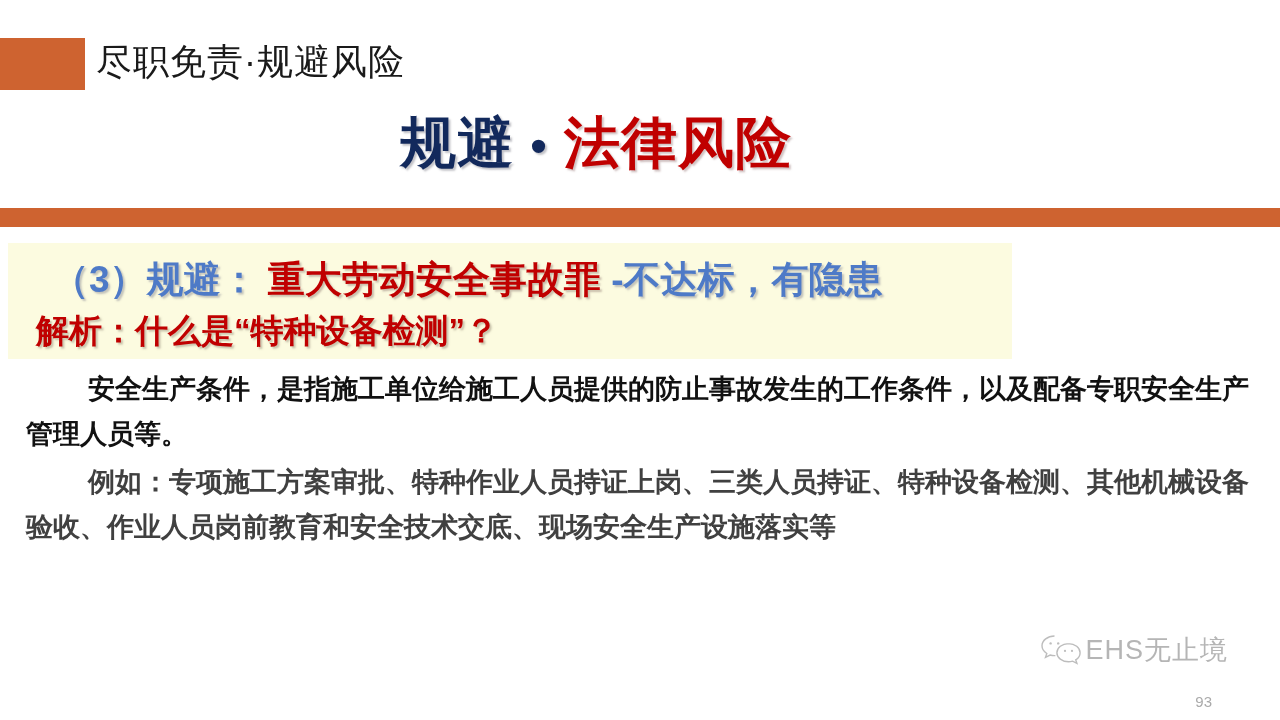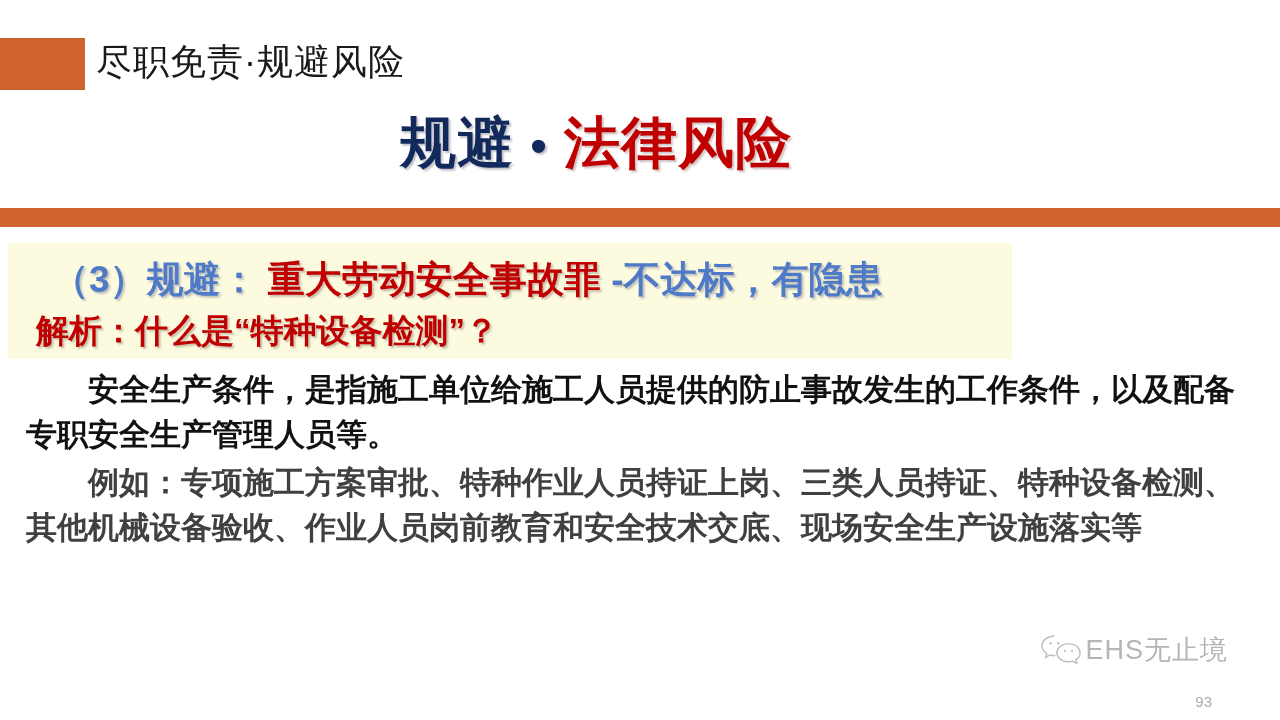--- a/index.html
+++ b/index.html
@@ -87,21 +87,21 @@
     text-shadow:2px 2px 2px rgba(150,140,120,0.50);
   }
   .c-blue { color:#4E7AC7; text-shadow:2px 2px 2px rgba(140,140,150,0.5); }
   .c-red  { color:#C00000; text-shadow:2px 2px 2px rgba(150,130,120,0.5); }
 
   
   .para {
     position:absolute;
     left:26px;
     width:1230px;
-    font-size:31px;
+    font-size:27px;
     font-weight:bold;
     line-height:45px;
     text-indent:62px;
     letter-spacing:0px;
   }
   .para-black { top:367px; color:#111111; }
   .para-navy  { top:460px; color:#404040; }
 
   
   .watermark {

